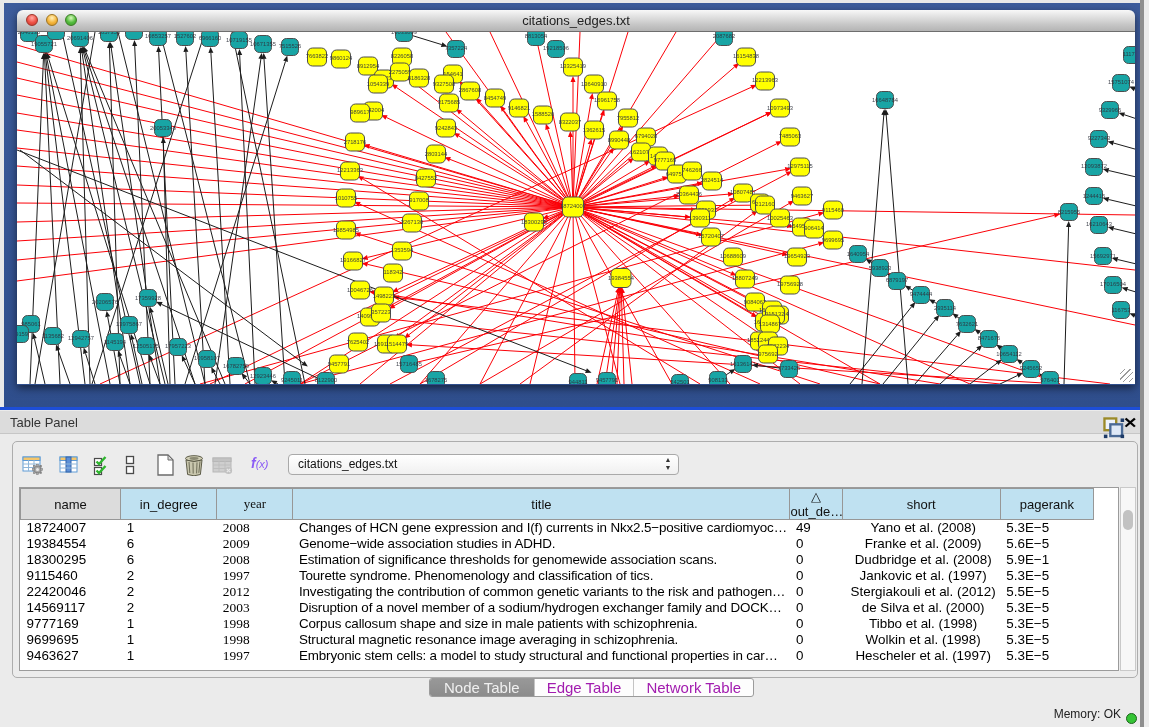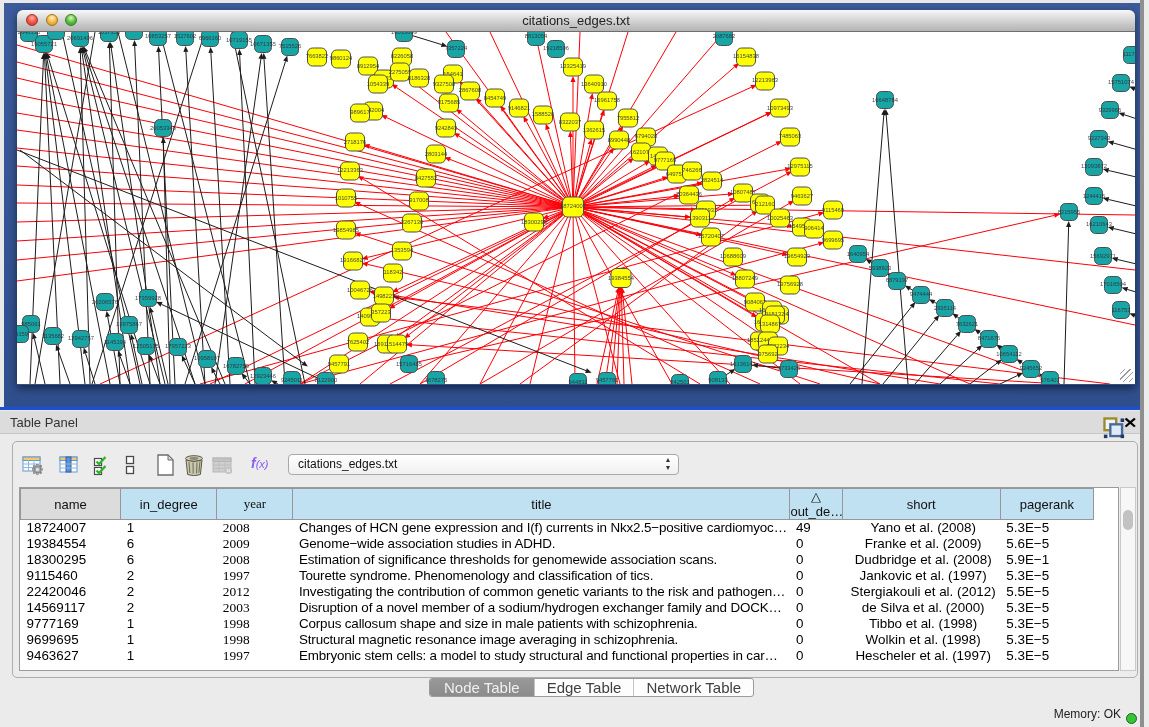--- a/index.html
+++ b/index.html
@@ -26,21 +26,21 @@
 table.data th.c0{background:#dcdcdc;}
 table.data td{height:16px;line-height:16px;font-size:13.4px;padding:0 2px 0 6px;white-space:nowrap;overflow:hidden;color:#000;}
 th.c0,td.c0{width:100px;}th.c1,td.c1{width:96px;}th.c2,td.c2{width:76px;font-family:Liberation Serif, serif;}th.c3,td.c3{width:496px;}
 th.c4,td.c4{width:52px;margin-top:24px;}th.c5,td.c5{width:158px;}th.c6,td.c6{width:93px;}
 td.c5{text-align:center;}
 td.c3{letter-spacing:-0.15px;}
 .tblwrap{position:absolute;left:6px;top:45px;width:1100px;height:184px;background:#fff;border:1px solid #9b9b9b;overflow:hidden;}
 .vscroll{position:absolute;left:1107px;top:45px;width:16px;height:184px;background:#f7f7f7;border:1px solid #c9c9c9;}
 .vthumb{position:absolute;left:2px;top:22px;width:10px;height:20px;border-radius:5px;background:#c2c2c2;}
 .tabs{position:absolute;left:429px;top:268px;height:19px;display:flex;font-size:15px;border:1px solid #9b9b9b;border-radius:3px;overflow:hidden;background:#fdfdfd;box-sizing:border-box;}
-.tab{height:19px;line-height:17px;padding:0 12px;background:transparent;border-left:1px solid #c4c4c4;color:#404040;}
+.tab{height:19px;line-height:17px;padding:0 12px;background:transparent;border-left:1px solid #c4c4c4;color:#a21caf;}
 .tab.first{border-left:none;background:linear-gradient(#989898,#8a8a8a);color:#f0f0f0;padding:0 14px;}
 .status{position:absolute;right:22px;bottom:6px;font-size:12px;color:#222;}
 .memdot{position:absolute;right:6px;bottom:3px;width:11px;height:11px;border-radius:50%;background:#35c435;border:1px solid #1c641c;}
 .redge{position:absolute;right:0;top:0;width:9px;height:727px;background:#ececec;border-left:1px solid #9a9a9a;}
 .redge2{position:absolute;right:5px;top:0;width:4px;height:727px;background:#8f8f8f;}
 </style></head>
 <body>
 <div class="workspace">
   <div class="netwin">
     <div class="titlebar">

